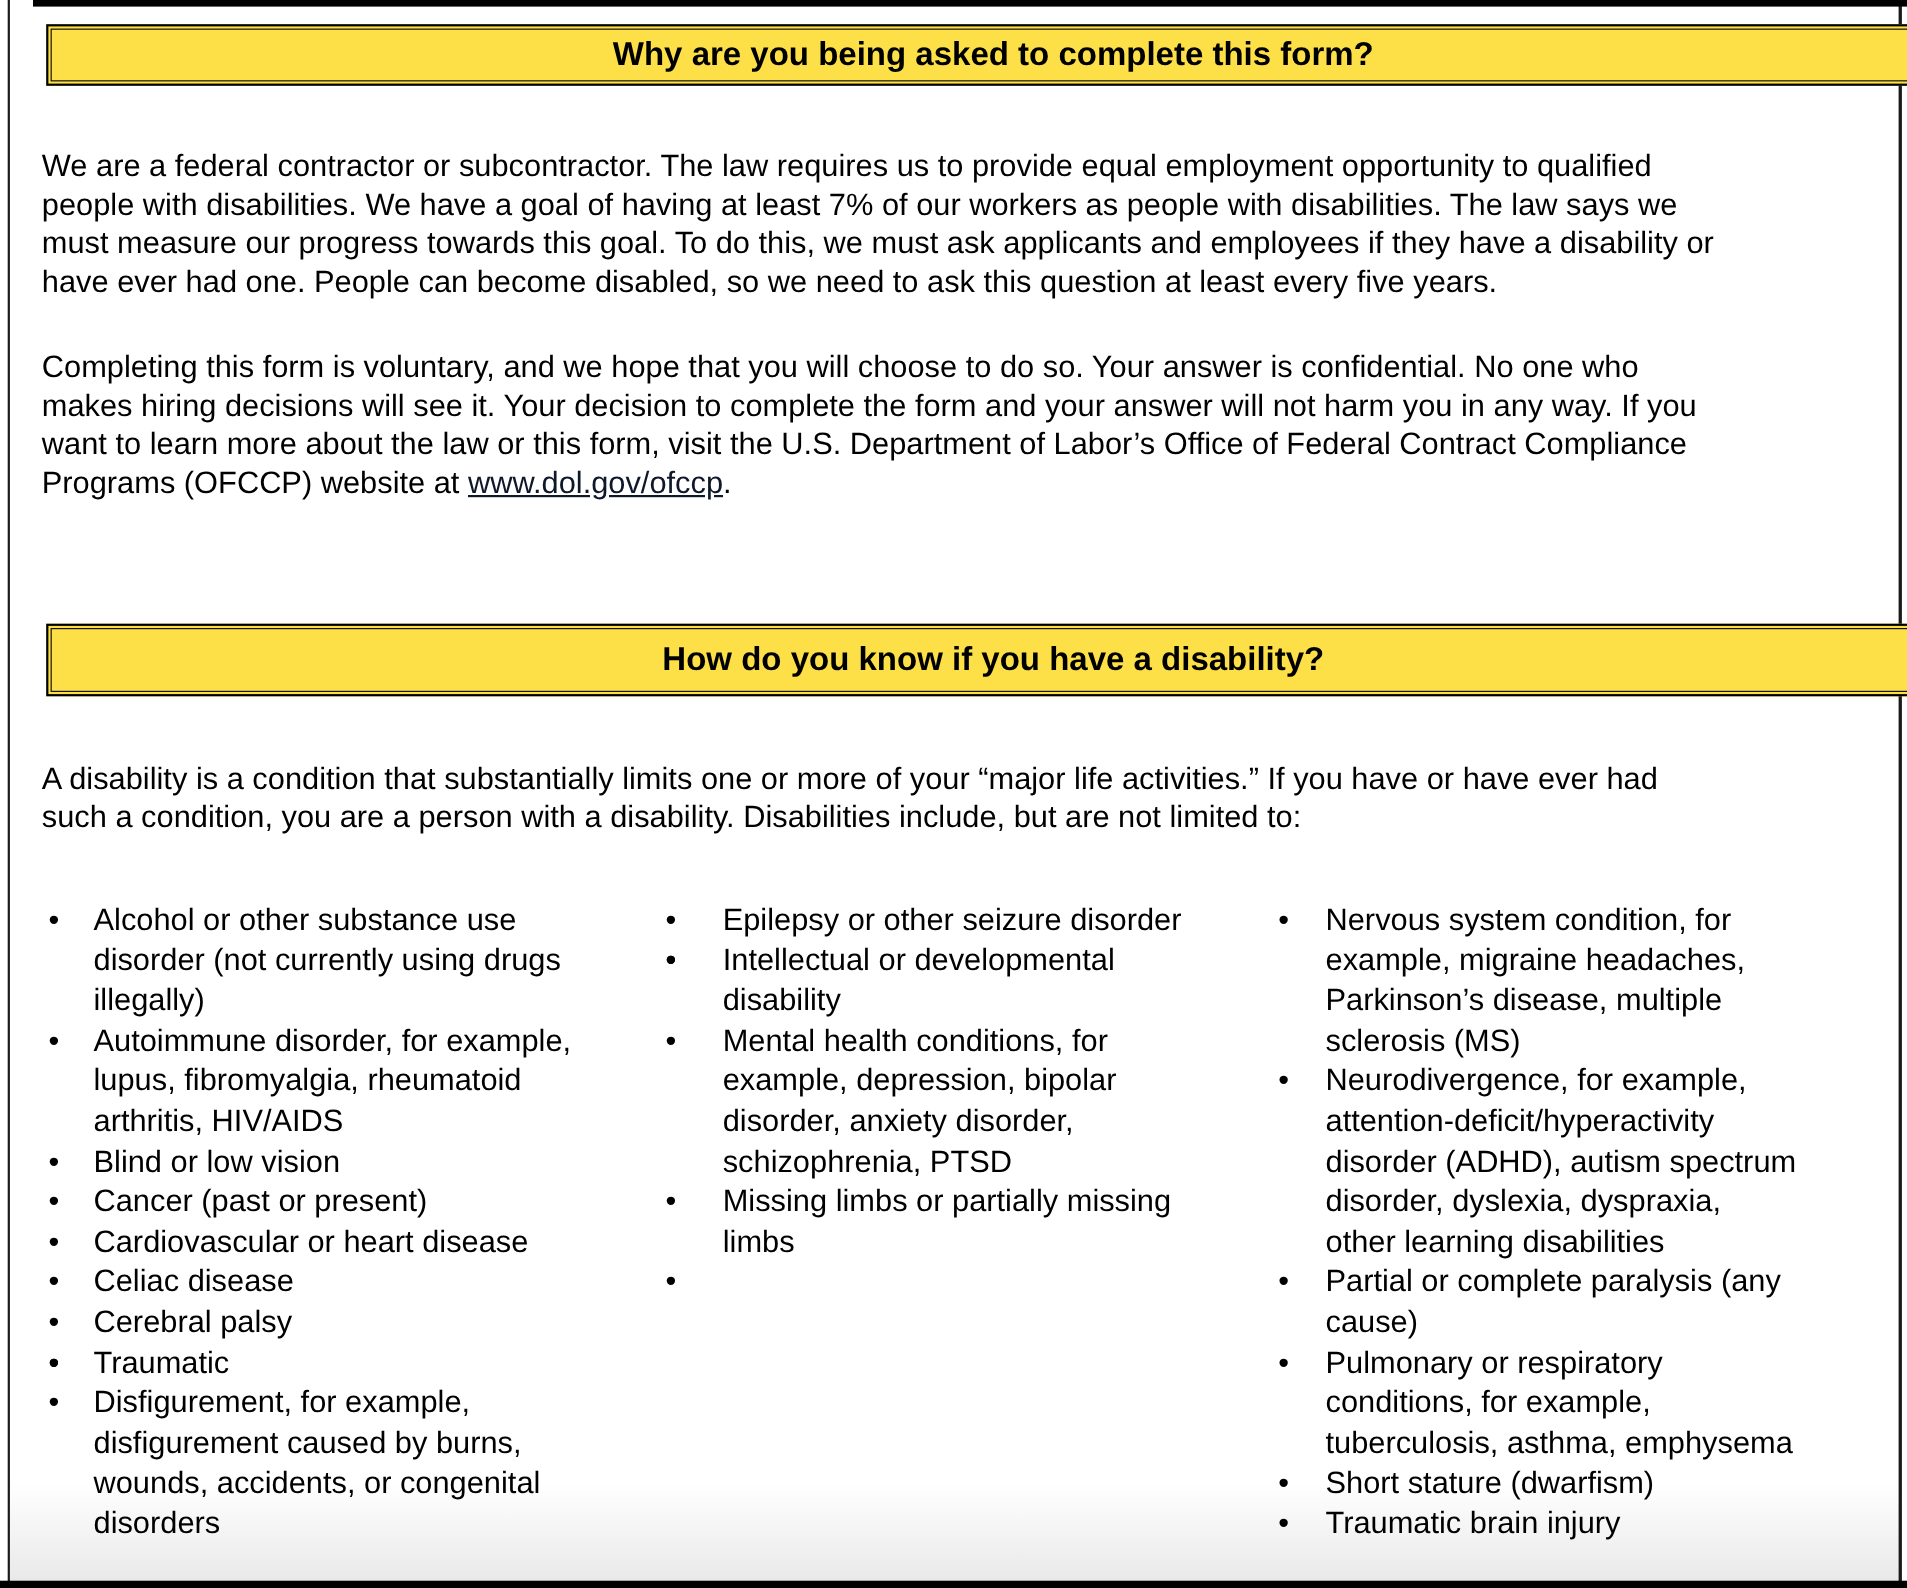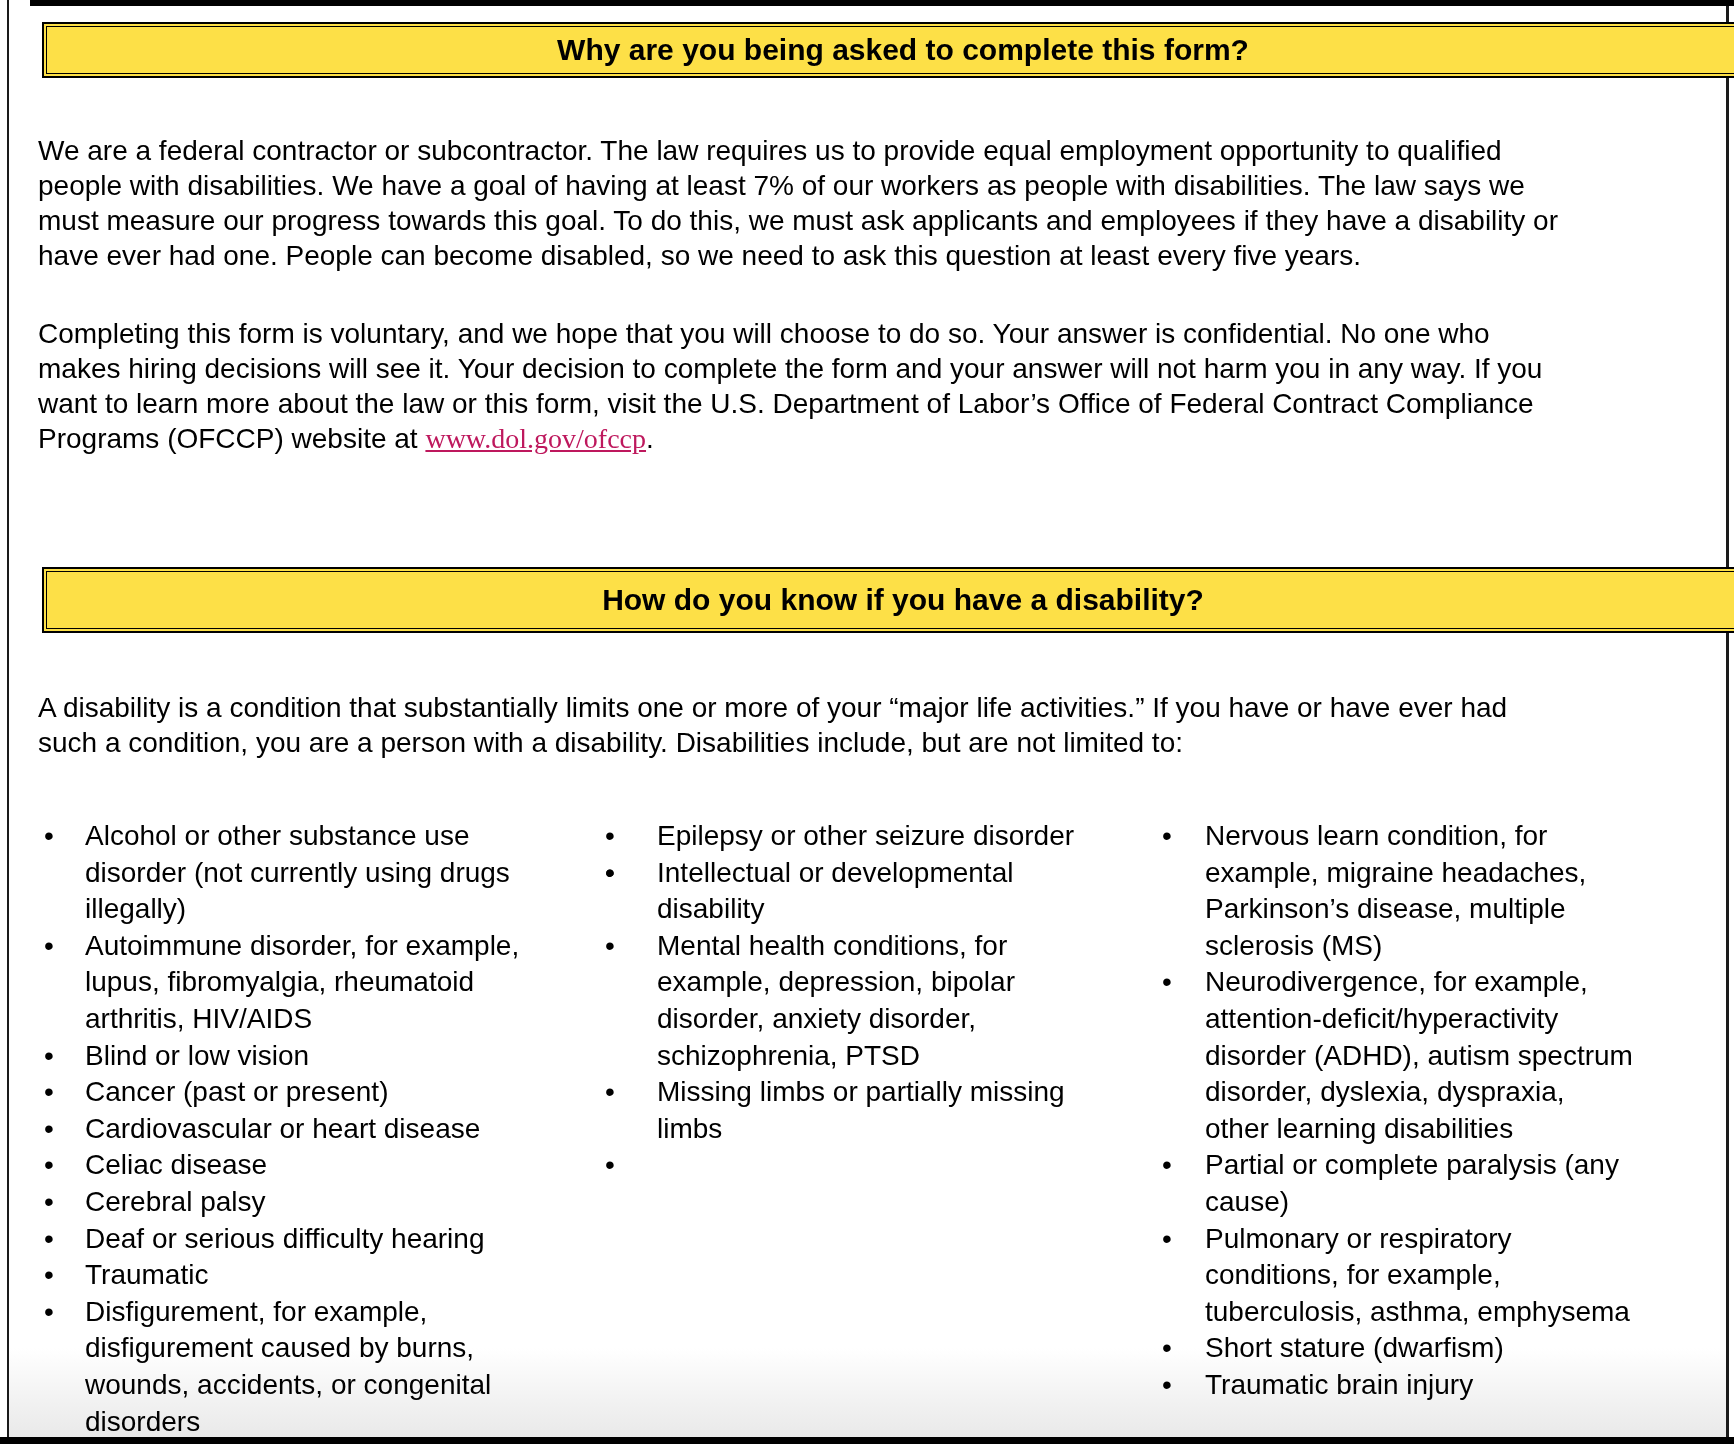--- a/index.html
+++ b/index.html
@@ -21,21 +21,21 @@
   .hdr-inner{border:1px solid #000;margin:2px;text-align:center;}
   .hdr-text{display:inline-block;font-weight:bold;font-size:30px;line-height:34px;}
   #hdr1{top:22px;} #hdr1 .hdr-inner{padding:6px 10px;}
   #hdr2{top:567px;} #hdr2 .hdr-inner{padding:11px 10px;}
 
   .para{position:absolute;left:38px;width:1620px;font-size:28px;line-height:35px;
     white-space:pre-line;z-index:1;}
   #para1{top:105px;}
   #para2{top:288px;}
   #para3{top:662px;}
-  .link{color:#be185d;text-decoration:underline;cursor:pointer;font-family:Liberation Serif, serif;}
+  .link{color:#0f172a;text-decoration:underline;cursor:pointer;}
   .italic{}
 
   
   .dis-col{position:absolute;top:818px;list-style:none;margin:0;padding:0;
     font-size:28px;line-height:36.6px;z-index:1;}
   #col1{left:42px;width:500px;}
   #col2{left:603px;width:500px;}
   #col3{left:1160px;width:540px;}
   .dis-col li{position:relative;white-space:pre-line;}
   #col1 li{padding-left:43px;}
@@ -82,21 +82,21 @@
 disorder (not currently using drugs
 illegally)</span></li>
   <li><span class="bullet">•</span><span>Autoimmune disorder, for example,
 lupus, fibromyalgia, rheumatoid
 arthritis, HIV/AIDS</span></li>
   <li><span class="bullet">•</span><span>Blind or low vision</span></li>
   <li><span class="bullet">•</span><span>Cancer (past or present)</span></li>
   <li><span class="bullet">•</span><span>Cardiovascular or heart disease</span></li>
   <li><span class="bullet">•</span><span>Celiac disease</span></li>
   <li><span class="bullet">•</span><span>Cerebral palsy</span></li>
-  <li><span class="bullet">•</span><span>Deaf or serious difficulty hearing</span></li>
+  <li><span class="bullet">•</span></li>
   <li><span class="bullet">•</span><span>Traumatic</span></li>
   <li><span class="bullet">•</span><span>Disfigurement, for example,
 disfigurement caused by burns,
 wounds, accidents, or congenital
 disorders</span></li>
 </ul>
 
 <ul class="dis-col" id="col2">
   <li><span class="bullet">•</span><span>Epilepsy or other seizure disorder</span></li>
   <li><span class="bullet">•</span></li>
@@ -105,21 +105,21 @@
   <li><span class="bullet">•</span><span>Mental health conditions, for
 example, depression, bipolar
 disorder, anxiety disorder,
 schizophrenia, PTSD</span></li>
   <li><span class="bullet">•</span><span>Missing limbs or partially missing
 limbs</span></li>
   <li><span class="bullet">•</span></li>
 </ul>
 
 <ul class="dis-col" id="col3">
-  <li><span class="bullet">•</span><span>Nervous learn condition, for
+  <li><span class="bullet">•</span><span>Nervous system condition, for
 example, migraine headaches,
 Parkinson’s disease, multiple
 sclerosis (MS)</span></li>
   <li><span class="bullet">•</span><span>Neurodivergence, for example,
 attention-deficit/hyperactivity
 disorder (ADHD), autism spectrum
 disorder, dyslexia, dyspraxia,
 other learning disabilities</span></li>
   <li><span class="bullet">•</span><span>Partial or complete paralysis (any
 cause)</span></li>

